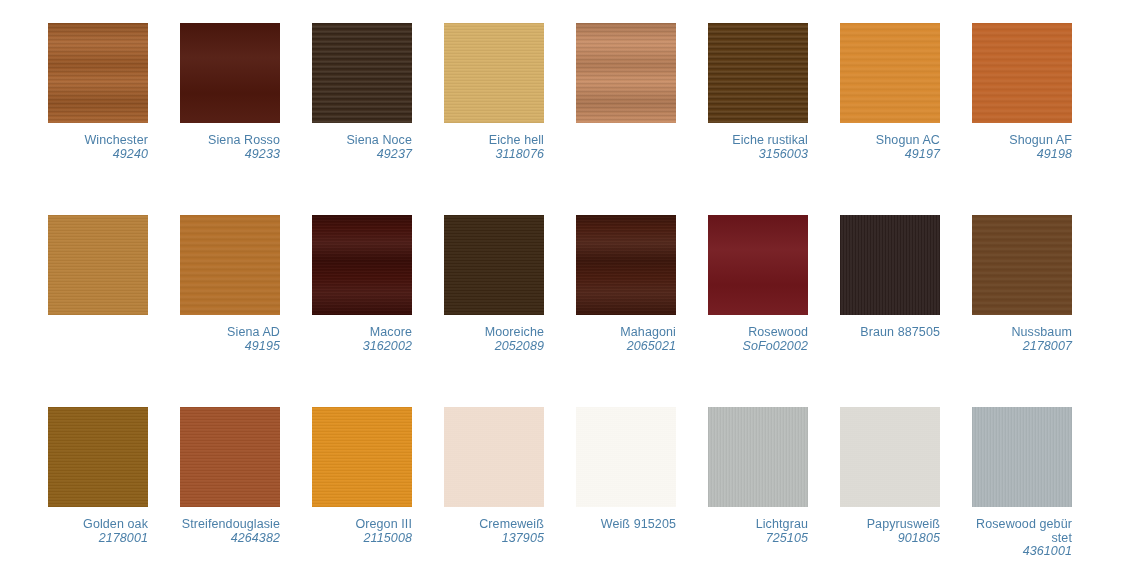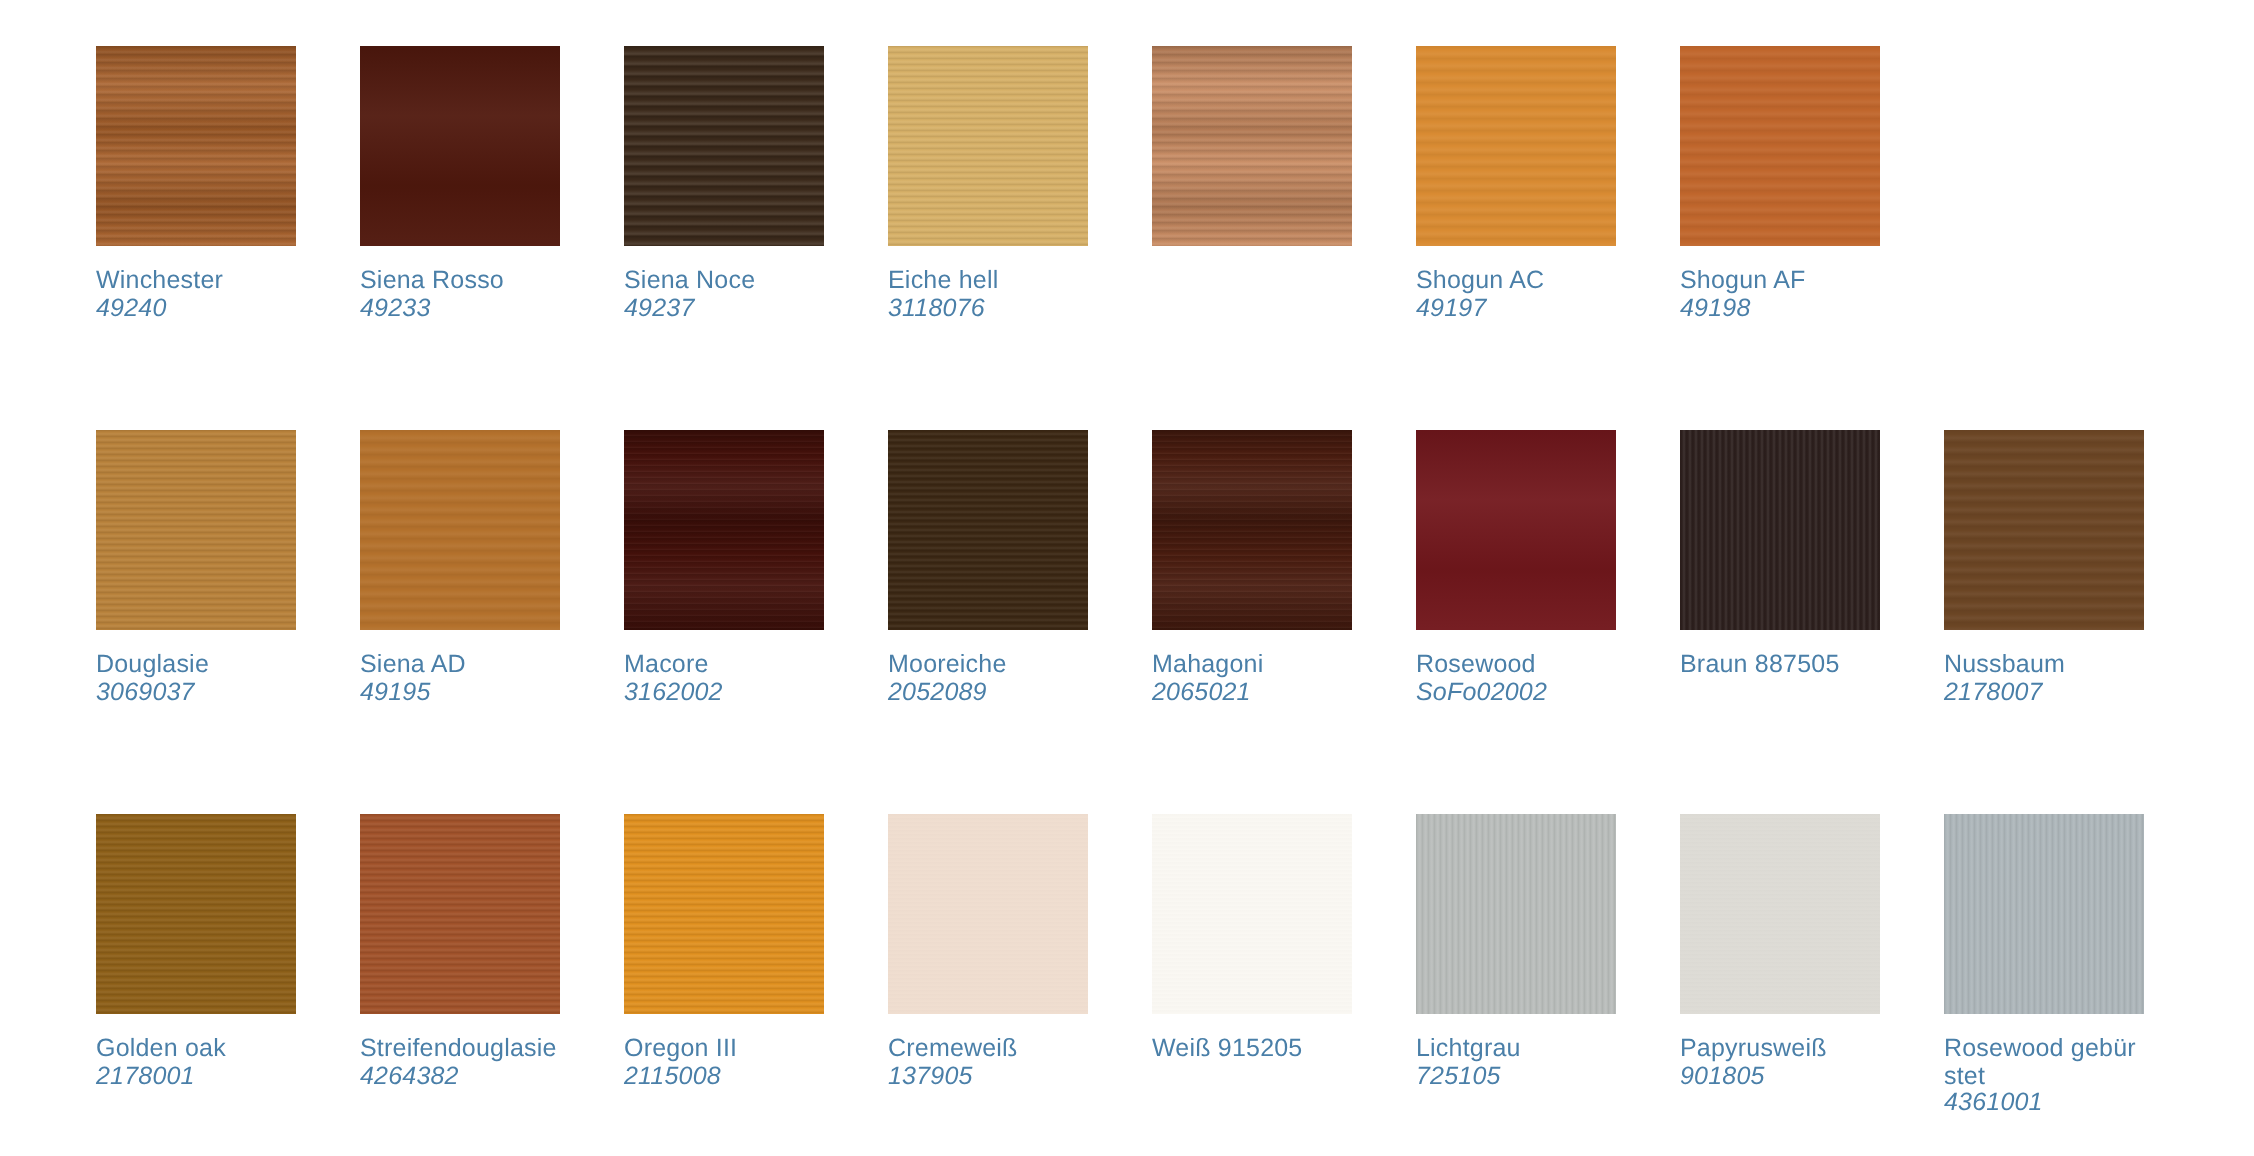--- a/index.html
+++ b/index.html
@@ -118,20 +118,21 @@
       rgba(0,0,0,0.06) 70%,
       rgba(255,255,255,0.03) 100%);
   }
   .swatch-label {
     margin-top: 11px;
     font-size: 12.5px;
     line-height: 13.5px;
     color: #4a7fa8;
     letter-spacing: 0.1px;
     word-break: break-all;
+    text-align: right;
   }
   .swatch-label .code {
     display: block;
     font-style: italic;
   }
 </style>
 </head>
 <body>
 
 <div id="swatch-grid">
@@ -159,38 +160,43 @@
           <div class="grain lines"></div>
         </div>
         <div class="swatch-label"><span>Eiche hell</span><span class="code">3118076</span></div>
       </div>
       <div class="swatch-item">
         <div class="swatch-chip" style="background-color: rgb(201, 138, 96);">
           <div class="grain wave"></div>
         </div>
       </div>
       <div class="swatch-item">
+        <div class="swatch-chip" style="background-color: rgb(92, 58, 20);">
+          <div class="grain coarse"></div>
+        </div>
+        <div class="swatch-label"><span>Eiche rustikal</span><span class="code">3156003</span></div>
+      </div>
+      <div class="swatch-item">
         <div class="swatch-chip" style="background-color: rgb(217, 139, 50);">
           <div class="grain soft"></div>
         </div>
         <div class="swatch-label"><span>Shogun AC</span><span class="code">49197</span></div>
       </div>
       <div class="swatch-item">
         <div class="swatch-chip" style="background-color: rgb(192, 102, 44);">
           <div class="grain soft"></div>
         </div>
         <div class="swatch-label"><span>Shogun AF</span><span class="code">49198</span></div>
       </div>
     </div>
     <div class="swatch-row">
       <div class="swatch-item">
         <div class="swatch-chip" style="background-color: rgb(184, 129, 58);">
           <div class="grain lines"></div>
         </div>
-        <div class="swatch-label"><span>Douglasie</span><span class="code">3069037</span></div>
       </div>
       <div class="swatch-item">
         <div class="swatch-chip" style="background-color: rgb(180, 113, 44);">
           <div class="grain soft"></div>
         </div>
         <div class="swatch-label"><span>Siena AD</span><span class="code">49195</span></div>
       </div>
       <div class="swatch-item">
         <div class="swatch-chip" style="background-color: rgb(68, 16, 10);">
           <div class="grain bands"></div>

